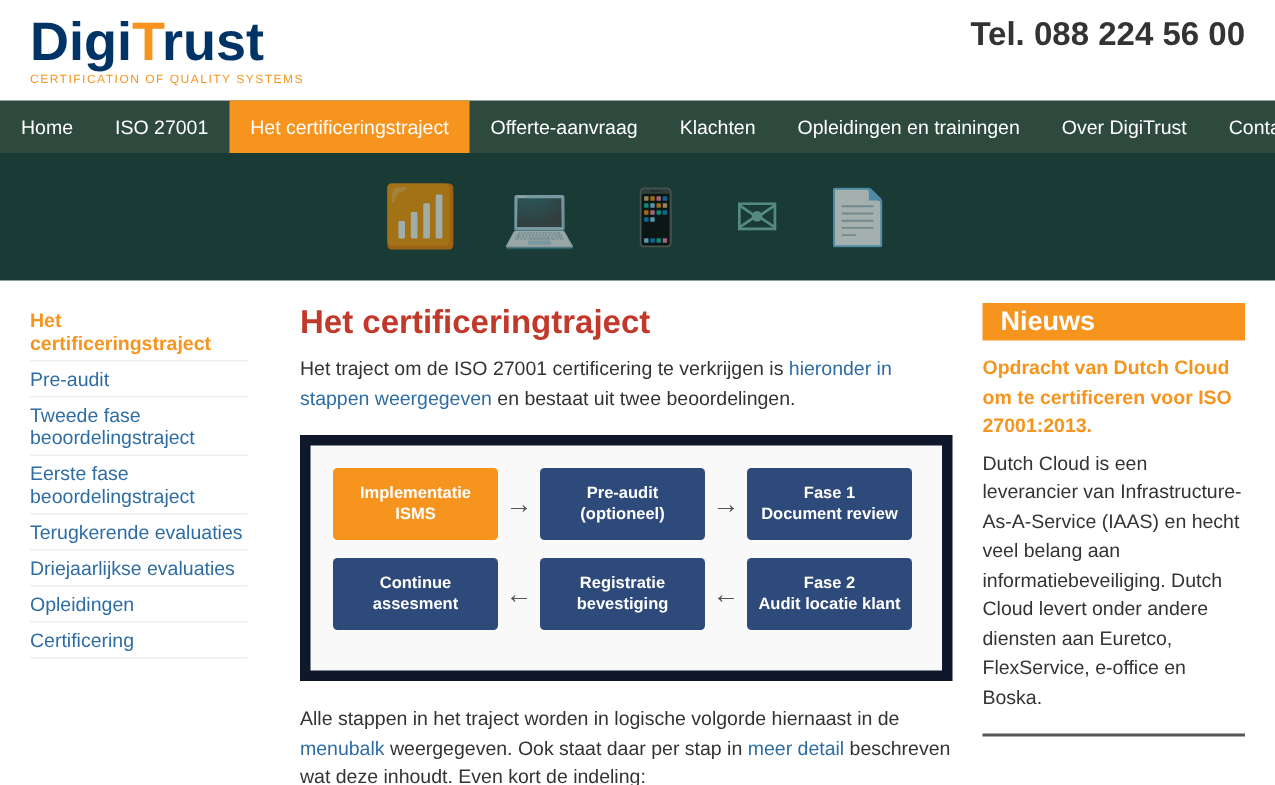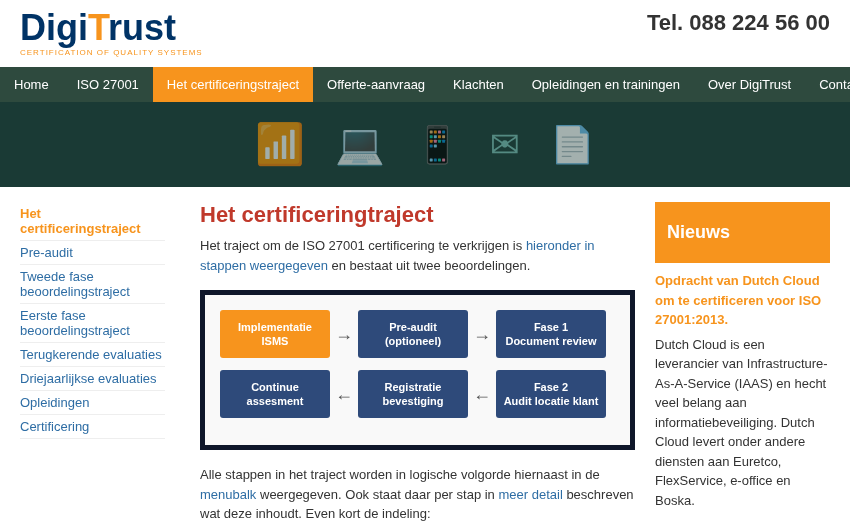--- a/index.html
+++ b/index.html
@@ -125,21 +125,21 @@
       color: #333;
       line-height: 1.5;
       margin-bottom: 15px;
     }
 
     
     .flow-diagram {
       margin: 15px 0;
       background: #f9f9f9;
       padding: 15px;
-      border: 5px solid #0f172a;
+      border: 7px solid #0f172a;
     }
     .flow-row {
       display: flex;
       align-items: center;
       gap: 5px;
       margin-bottom: 12px;
     }
     .flow-box {
       width: 110px;
       height: 48px;
@@ -164,21 +164,21 @@
     
     .sidebar-right {
       width: 175px;
       flex-shrink: 0;
     }
     .nieuws-header {
       background: #f7941d;
       color: #fff;
       font-size: 18px;
       font-weight: bold;
-      padding: 20px 12px;
+      padding: 2px 12px;
       margin-bottom: 8px;
     }
     .nieuws-content {
       font-size: 13px;
       color: #333;
       line-height: 1.5;
     }
     .nieuws-content .title {
       font-weight: bold;
       color: #f7941d;

